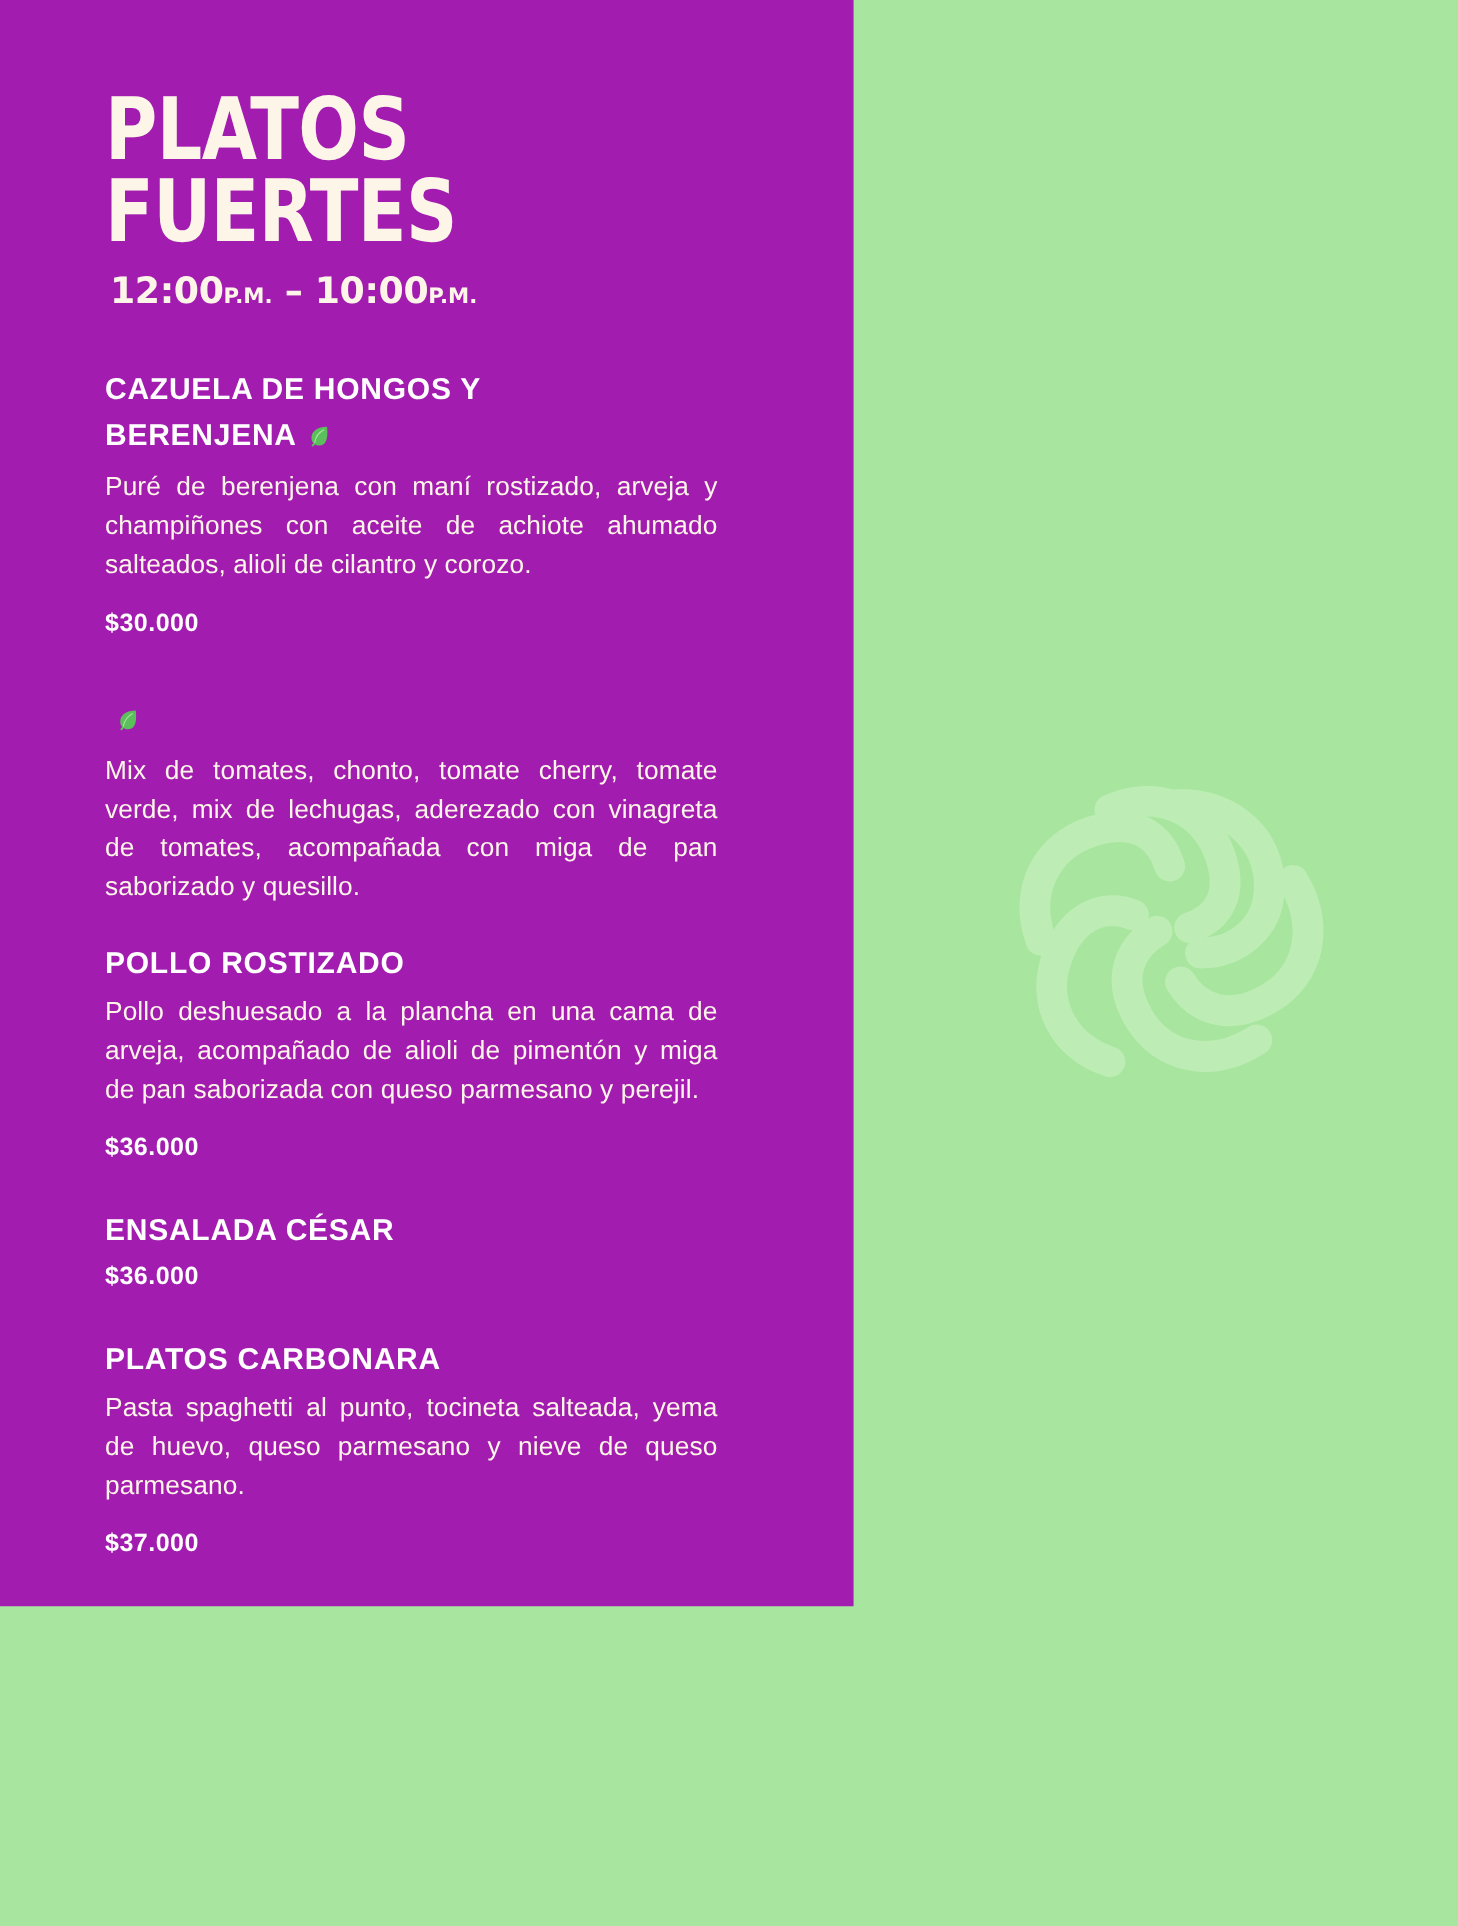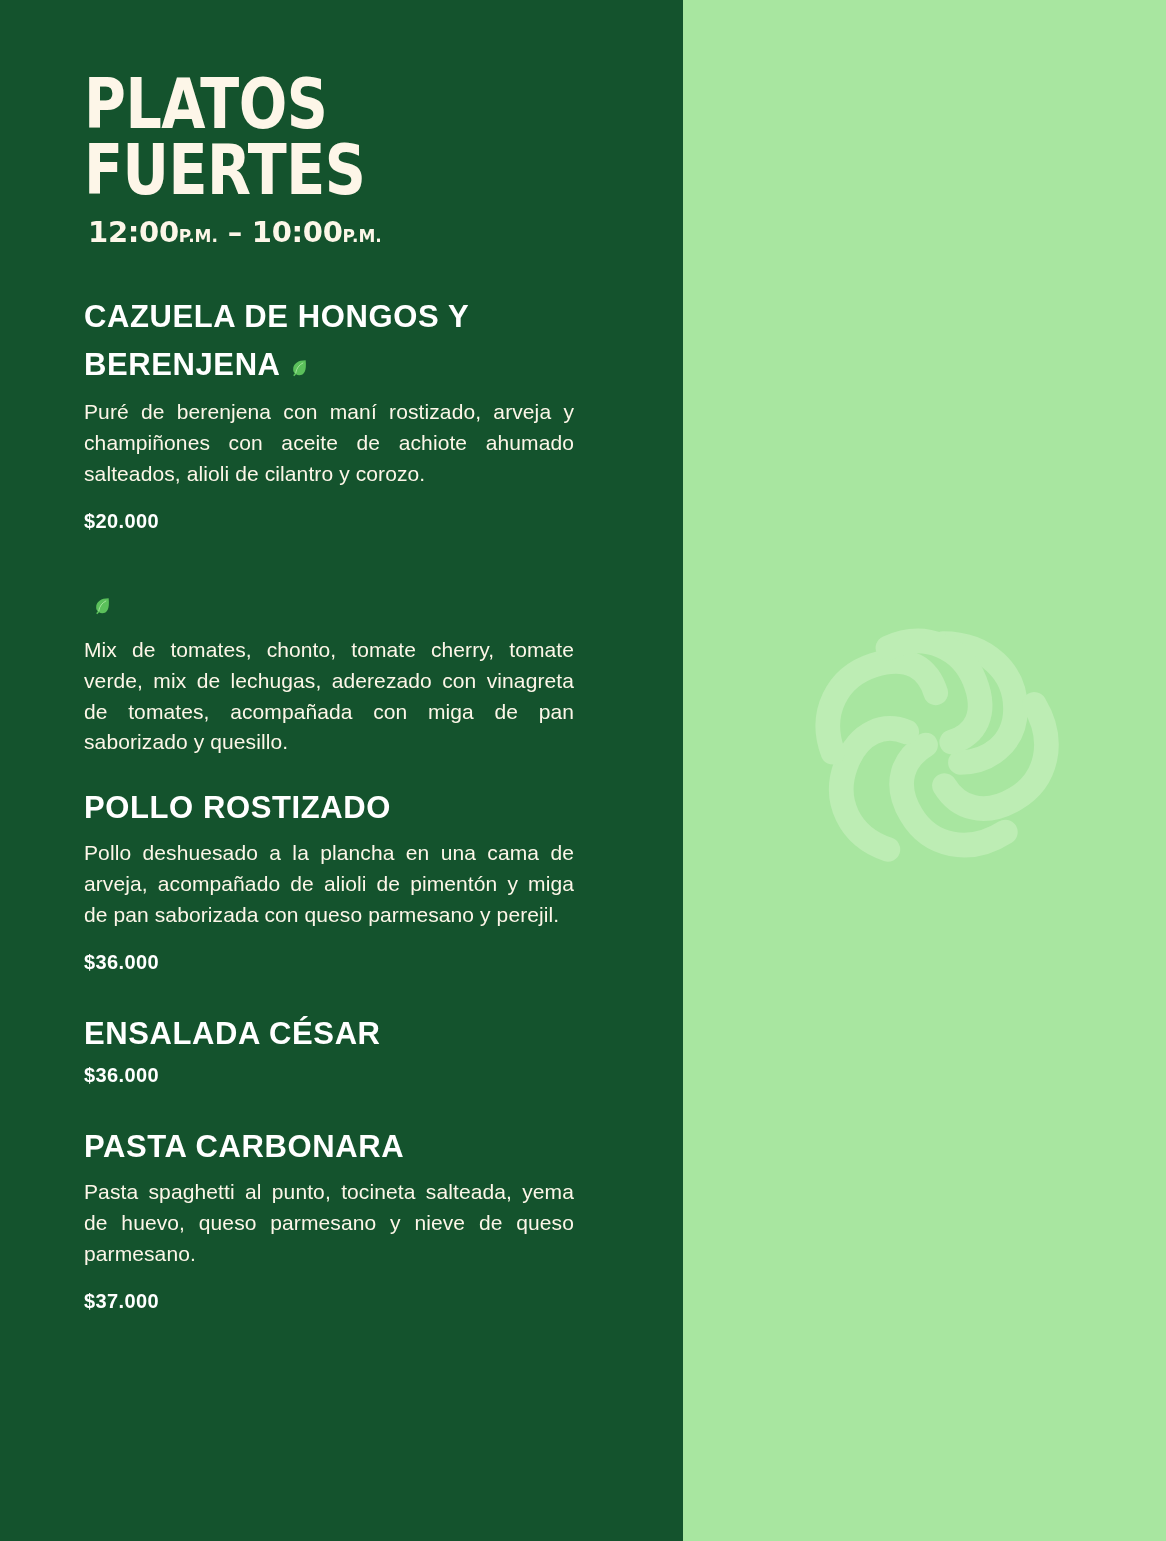--- a/index.html
+++ b/index.html
@@ -15,22 +15,22 @@
   }
   .page {
     position: relative;
     width: 1166px;
     height: 1541px;
     display: flex;
   }
   .left-panel {
     position: relative;
     width: 683px;
-    height: 1541px;
-    background: #14532d;
+    height: 1285px;
+    background: #a21caf;
     box-sizing: border-box;
     padding: 72px 84px 0 84px;
     flex: 0 0 auto;
   }
   .right-panel {
     position: relative;
     width: 483px;
     height: 1541px;
     background: #a8e6a0;
     flex: 0 0 auto;
@@ -69,21 +69,21 @@
   .menu-hours .ampm {
     font-size: 17px;
     letter-spacing: 0;
   }
 
   
   .item {
     margin-bottom: 26px;
   }
   .item-name {
-    font-size: 31px;
+    font-size: 24px;
     font-weight: bold;
     color: #ffffff;
     letter-spacing: 0.6px;
     line-height: 1.55;
     margin: 0 0 6px 0;
     max-width: 430px;
   }
   .leaf-icon {
     display: inline-block;
     vertical-align: -2px;
@@ -122,21 +122,21 @@
       <span>–</span>
       <span>10:00</span><span class="ampm">P.M.</span>
     </div>
 
     <div class="item">
       <h2 class="item-name"><span>CAZUELA DE HONGOS Y BERENJENA</span><span class="leaf-icon"><svg width="20" height="20" viewBox="0 0 24 24">
               <path d="M20 4C11 4 5 8 5 15c0 2 .8 3.6 2 4.6L5 22l1.4 1.2 2.1-2.4c1 .7 2.3 1.2 3.8 1.2 6 0 9-5 7.7-18z" fill="#5bc05b"></path>
               <path d="M17 7C12 9.5 9 13.5 8 19.5" stroke="#a8e6a0" stroke-width="1.1" fill="none"></path>
             </svg></span></h2>
       <p class="item-desc">Puré de berenjena con maní rostizado, arveja y champiñones con aceite de achiote ahumado salteados, alioli de cilantro y corozo.</p>
-      <p class="item-price gap-lg">$20.000</p>
+      <p class="item-price gap-lg">$30.000</p>
     </div>
 
     <div class="item">
       <h2 class="item-name"><span class="leaf-icon"><svg width="20" height="20" viewBox="0 0 24 24">
               <path d="M20 4C11 4 5 8 5 15c0 2 .8 3.6 2 4.6L5 22l1.4 1.2 2.1-2.4c1 .7 2.3 1.2 3.8 1.2 6 0 9-5 7.7-18z" fill="#5bc05b"></path>
               <path d="M17 7C12 9.5 9 13.5 8 19.5" stroke="#a8e6a0" stroke-width="1.1" fill="none"></path>
             </svg></span></h2>
       <p class="item-desc">Mix de tomates, chonto, tomate cherry, tomate verde, mix de lechugas, aderezado con vinagreta de tomates, acompañada con miga de pan saborizado y quesillo.</p>
     </div>
 
@@ -145,21 +145,21 @@
       <p class="item-desc">Pollo deshuesado a la plancha en una cama de arveja, acompañado de alioli de pimentón y miga de pan saborizada con queso parmesano y perejil.</p>
       <p class="item-price gap-md">$36.000</p>
     </div>
 
     <div class="item">
       <h2 class="item-name"><span>ENSALADA CÉSAR</span></h2>
       <p class="item-price gap-md">$36.000</p>
     </div>
 
     <div class="item">
-      <h2 class="item-name"><span>PASTA CARBONARA</span></h2>
+      <h2 class="item-name"><span>PLATOS CARBONARA</span></h2>
       <p class="item-desc">Pasta spaghetti al punto, tocineta salteada, yema de huevo, queso parmesano y nieve de queso parmesano.</p>
       <p class="item-price">$37.000</p>
     </div>
 
   </div>
 
   <div class="right-panel">
     <div class="watermark">
       <svg width="290" height="290" viewBox="0 0 200 200">
         <g fill="none" stroke="#bdedb4" stroke-width="17" stroke-linecap="round">

